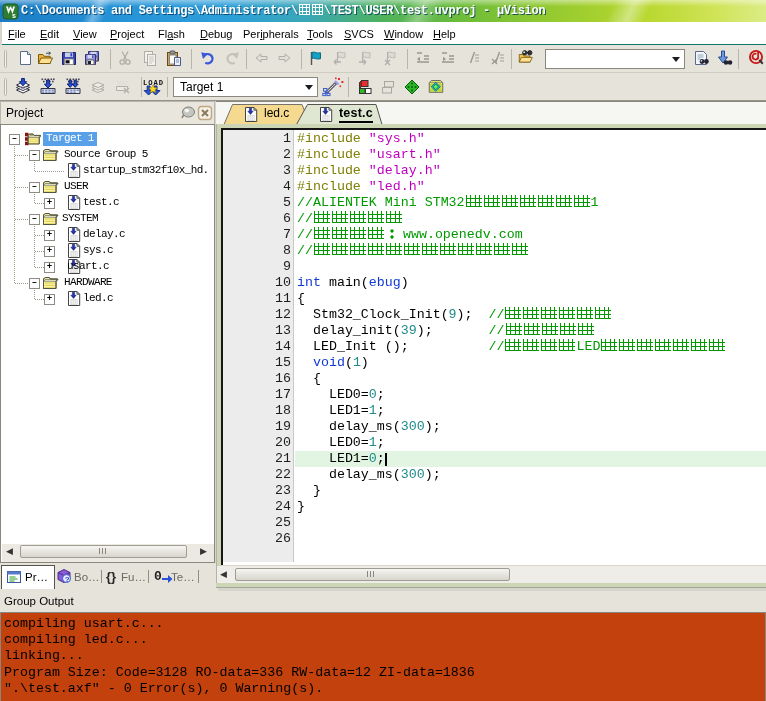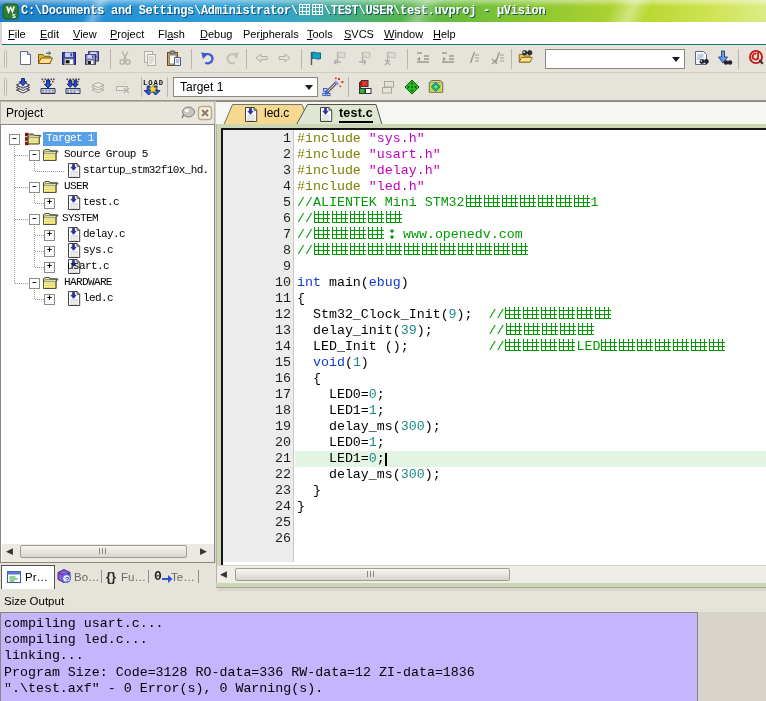--- a/index.html
+++ b/index.html
@@ -67,21 +67,21 @@
  background:repeating-linear-gradient(90deg,currentColor 0 1px,transparent 1px 3.4px),
  repeating-linear-gradient(0deg,currentColor 0 1px,transparent 1px 3.3px)}
 .cjc{display:inline-block;width:18px;height:12px;margin-bottom:-1px;
  background:radial-gradient(circle 1.6px at 7px 4px,currentColor 98%,transparent),
  radial-gradient(circle 1.6px at 7px 10px,currentColor 98%,transparent)}
 #ehsb{left:217px;top:566px;width:549px;height:17px;background:#eeede8}
 #sagebot{left:216px;top:583px;width:550px;height:5px;background:#ccd6b4;border-bottom:1px solid #a0a89a}
 
 #bohead{left:0;top:591px;width:766px;height:21px;background:#e6e3da}
 #bohead .t{position:absolute;left:4px;top:4px;font-size:11.5px;color:#000}
-#bo{left:0;top:612px;width:698px;height:89px;background:#c4b5fd;border:1px solid #8a887e;border-bottom:none}
+#bo{left:0;top:612px;width:766px;height:89px;background:#c2410c;border:1px solid #8a887e;border-bottom:none}
 #bo pre{position:absolute;left:3px;top:3px;font:13.3px "Liberation Mono",monospace;line-height:16.2px;color:#000}
 </style></head>
 <body>
 
 <div class="abs" id="title">
     <div class="gloss"></div>
 <svg style="left:3px;top:4px" width="15" height="15" viewBox="0 0 15 15">
  <rect x="0" y="0" width="15" height="15" rx="3" fill="#2e7d32"></rect>
  <rect x="0" y="0" width="15" height="15" rx="3" fill="none" stroke="#1b5e20"></rect>
  <path d="M3 2.5 L5.5 10 L7.5 5 L9.5 10 L12 2.5 L10 2.5 L9.3 5.5 L8 2.5 L7 2.5 L5.8 5.5 L5 2.5 Z" fill="#fff"></path>
@@ -651,21 +651,21 @@
 }</pre>
 </div>
 <div class="hsb abs" id="ehsb">
  <div class="ar" style="left:3px;top:3px">◀</div>
  <div class="thumb" style="left:18px;top:2px;width:275px"></div>
  <div class="gr" style="left:150px;top:5px"></div>
 </div>
 <div class="abs" id="sagebot"></div>
 
 <div class="abs" id="bohead">
-    <div class="t">Size Output</div>
+    <div class="t">Group Output</div>
   </div>
 <div class="abs" id="bo">
     <pre>compiling usart.c...
 compiling led.c...
 linking...
 Program Size: Code=3128 RO-data=336 RW-data=12 ZI-data=1836
 ".\test.axf" - 0 Error(s), 0 Warning(s).</pre>
   </div>
 
 </body></html>

